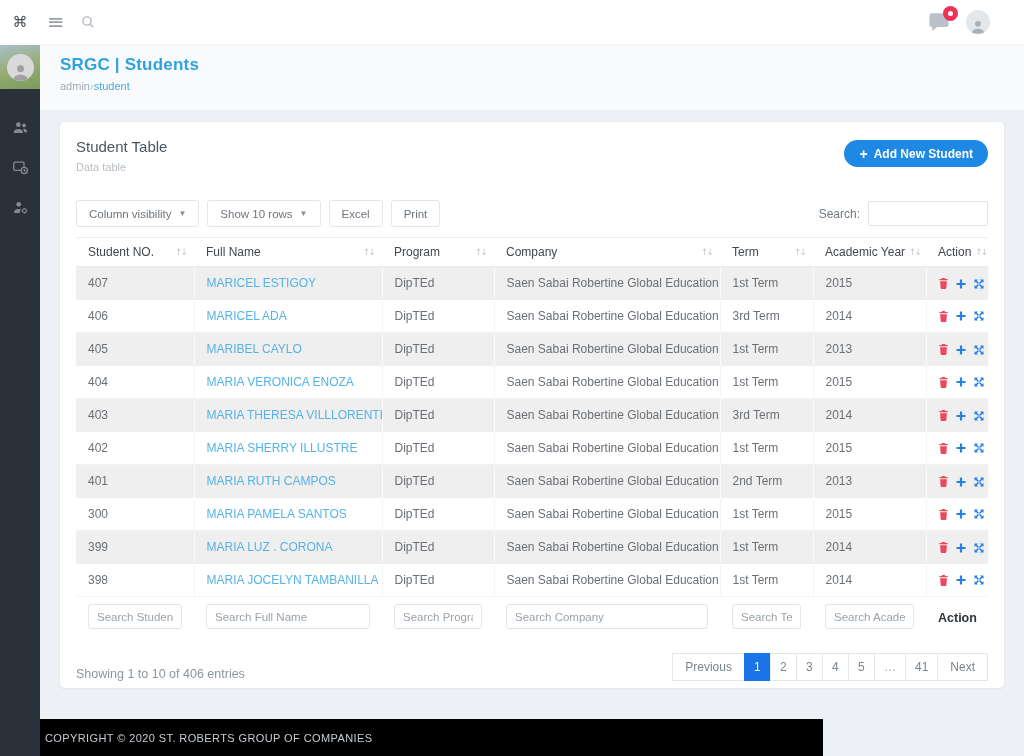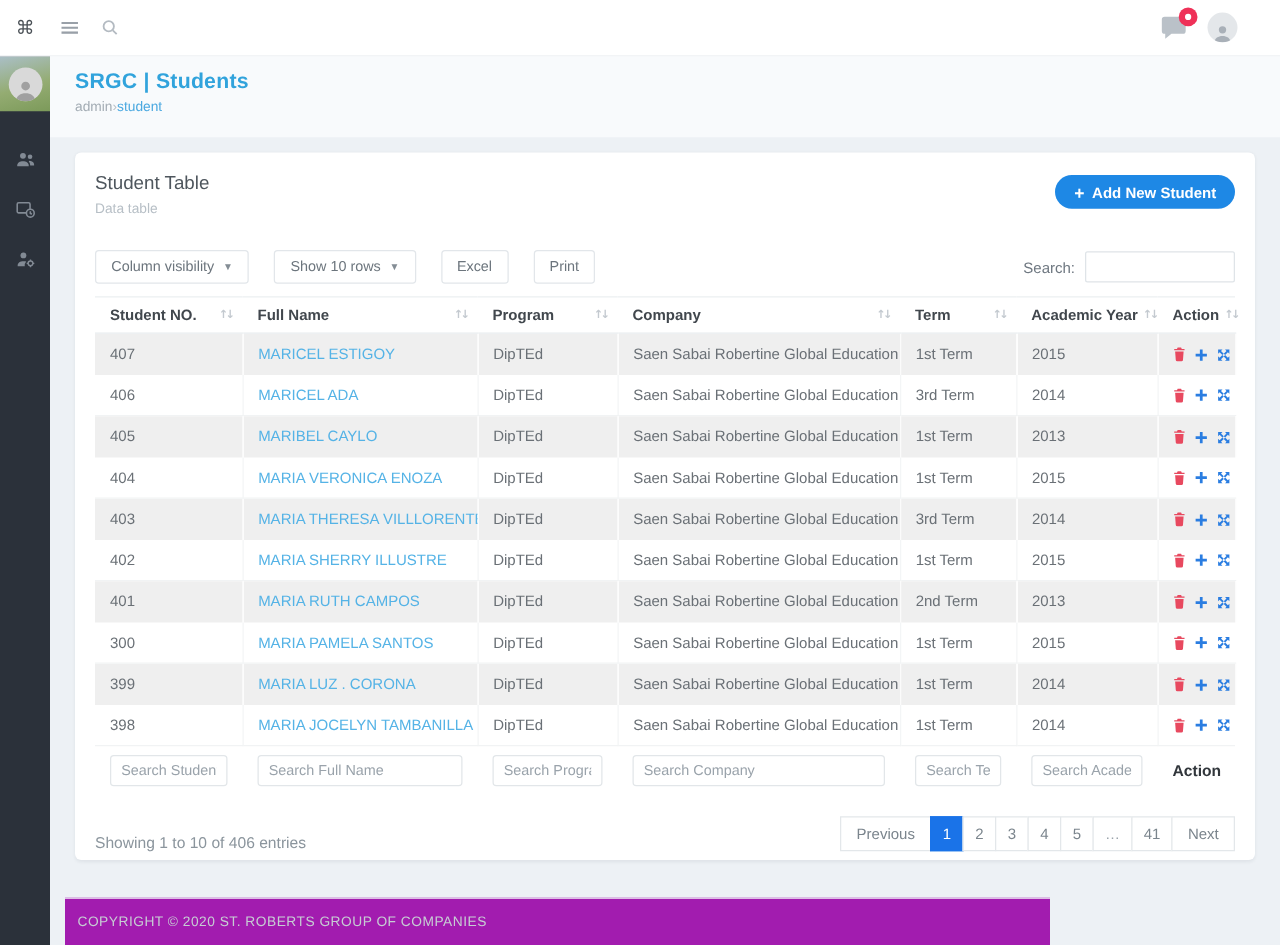--- a/index.html
+++ b/index.html
@@ -49,33 +49,33 @@
   .card-title{font-size:15px;font-weight:500;color:#4e565d}
   .card-subtitle{font-size:11px;color:#b7bfc6;margin-top:6px}
   .add-btn{display:flex;align-items:center;gap:6px;background:var(--accent,#1e88e5);color:#fff;border:none;
     border-radius:14px;height:27px;padding:0 15px;font-size:12px;font-weight:700;cursor:pointer;margin-top:2px;
     font-family:"Liberation Sans",sans-serif}
   .add-btn .plus{font-size:14px;font-weight:700;line-height:1}
 
   .toolbar{display:flex;justify-content:space-between;align-items:flex-end;margin-top:27px}
   .btn-group{display:flex}
   .ctl-btn{height:27px;padding:0 12px;background:#fff;border:1px solid #e2e6ea;color:#6c757d;font-size:11.5px;
-    border-radius:3px;margin-right:20px;display:flex;align-items:center;gap:7px;cursor:pointer;
+    border-radius:3px;margin-right:8px;display:flex;align-items:center;gap:7px;cursor:pointer;
     font-family:"Liberation Sans",sans-serif}
   .caret{font-size:8px;color:#848d95}
   .search-wrap{display:flex;align-items:center;gap:8px;font-size:12px;color:#6e7780;padding-bottom:1px}
   .search-input{width:120px;height:25px;border:1px solid #dfe4e8;border-radius:2px;padding:0 6px;
     font-size:12px;color:#555;outline:none}
 
   
   .data-table{width:100%;border-collapse:collapse;table-layout:fixed;margin-top:10px}
   .data-table col.c1{width:118px}.data-table col.c2{width:188px}.data-table col.c3{width:112px}
   .data-table col.c4{width:226px}.data-table col.c5{width:93px}.data-table col.c6{width:113px}
   .data-table col.c7{width:62px}
-  thead th{font-size:12px;font-weight:700;color:#41474d;text-align:right;padding:0 8px 0 12px;height:29px;
+  thead th{font-size:12px;font-weight:400;color:#41474d;text-align:right;padding:0 8px 0 12px;height:29px;
     border-top:1px solid #eceff1;border-bottom:1px solid #e8ebee;background:#fff;cursor:pointer;white-space:nowrap}
   .th-wrap{display:flex;justify-content:space-between;align-items:center;gap:4px}
   .sort-icon{font-size:9px;color:#c4cad0;letter-spacing:-2px;font-family:"DejaVu Sans",sans-serif;flex:none}
   tbody td{font-size:12px;color:#6a7076;padding:0 10px 0 12px;height:33px;white-space:nowrap;overflow:hidden;
     border-right:1px solid #f3f5f6}
   tbody td:last-child{border-right:none}
   tbody tr:nth-child(odd) td{background:#efefef;border-right:1px solid #fbfbfb}
   tbody tr:nth-child(even) td{border-bottom:1px solid #f1f3f4}
   .name-link{color:var(--link,#55b3e6);text-decoration:none;cursor:pointer}
   .action-cell{padding-left:8px !important}
@@ -92,21 +92,21 @@
   .summary{font-size:12.5px;color:#8b959d}
   .pagination{display:flex}
   .page-btn{min-width:27px;height:28px;padding:0 9px;display:flex;align-items:center;justify-content:center;
     border:1px solid #e3e7ea;background:#fff;color:#7b858d;font-size:12px;margin-left:-1px;cursor:pointer;
     font-family:"Liberation Sans",sans-serif}
   .page-btn.prevnext{padding:0 12px}
   .page-btn.active{background:var(--page-active,#1a73e8);border-color:var(--page-active,#1a73e8);color:#fff}
   .page-btn.ellipsis{cursor:default;color:#9aa3ab}
 
   
-  .footer{position:absolute;left:52px;bottom:0;width:788px;height:38px;background:#a21caf;
+  .footer{position:absolute;left:35px;bottom:0;width:788px;height:38px;background:#000000;
     display:flex;align-items:center;padding-left:10px;border-top:1px solid #f1f4f7}
   .footer span{font-size:11px;color:#c6ccd3;letter-spacing:.4px}
 </style>
 </head>
 <body>
 
 <div class="app">
 
   <header class="topbar">
     <button class="tb-btn cmd">⌘</button>

